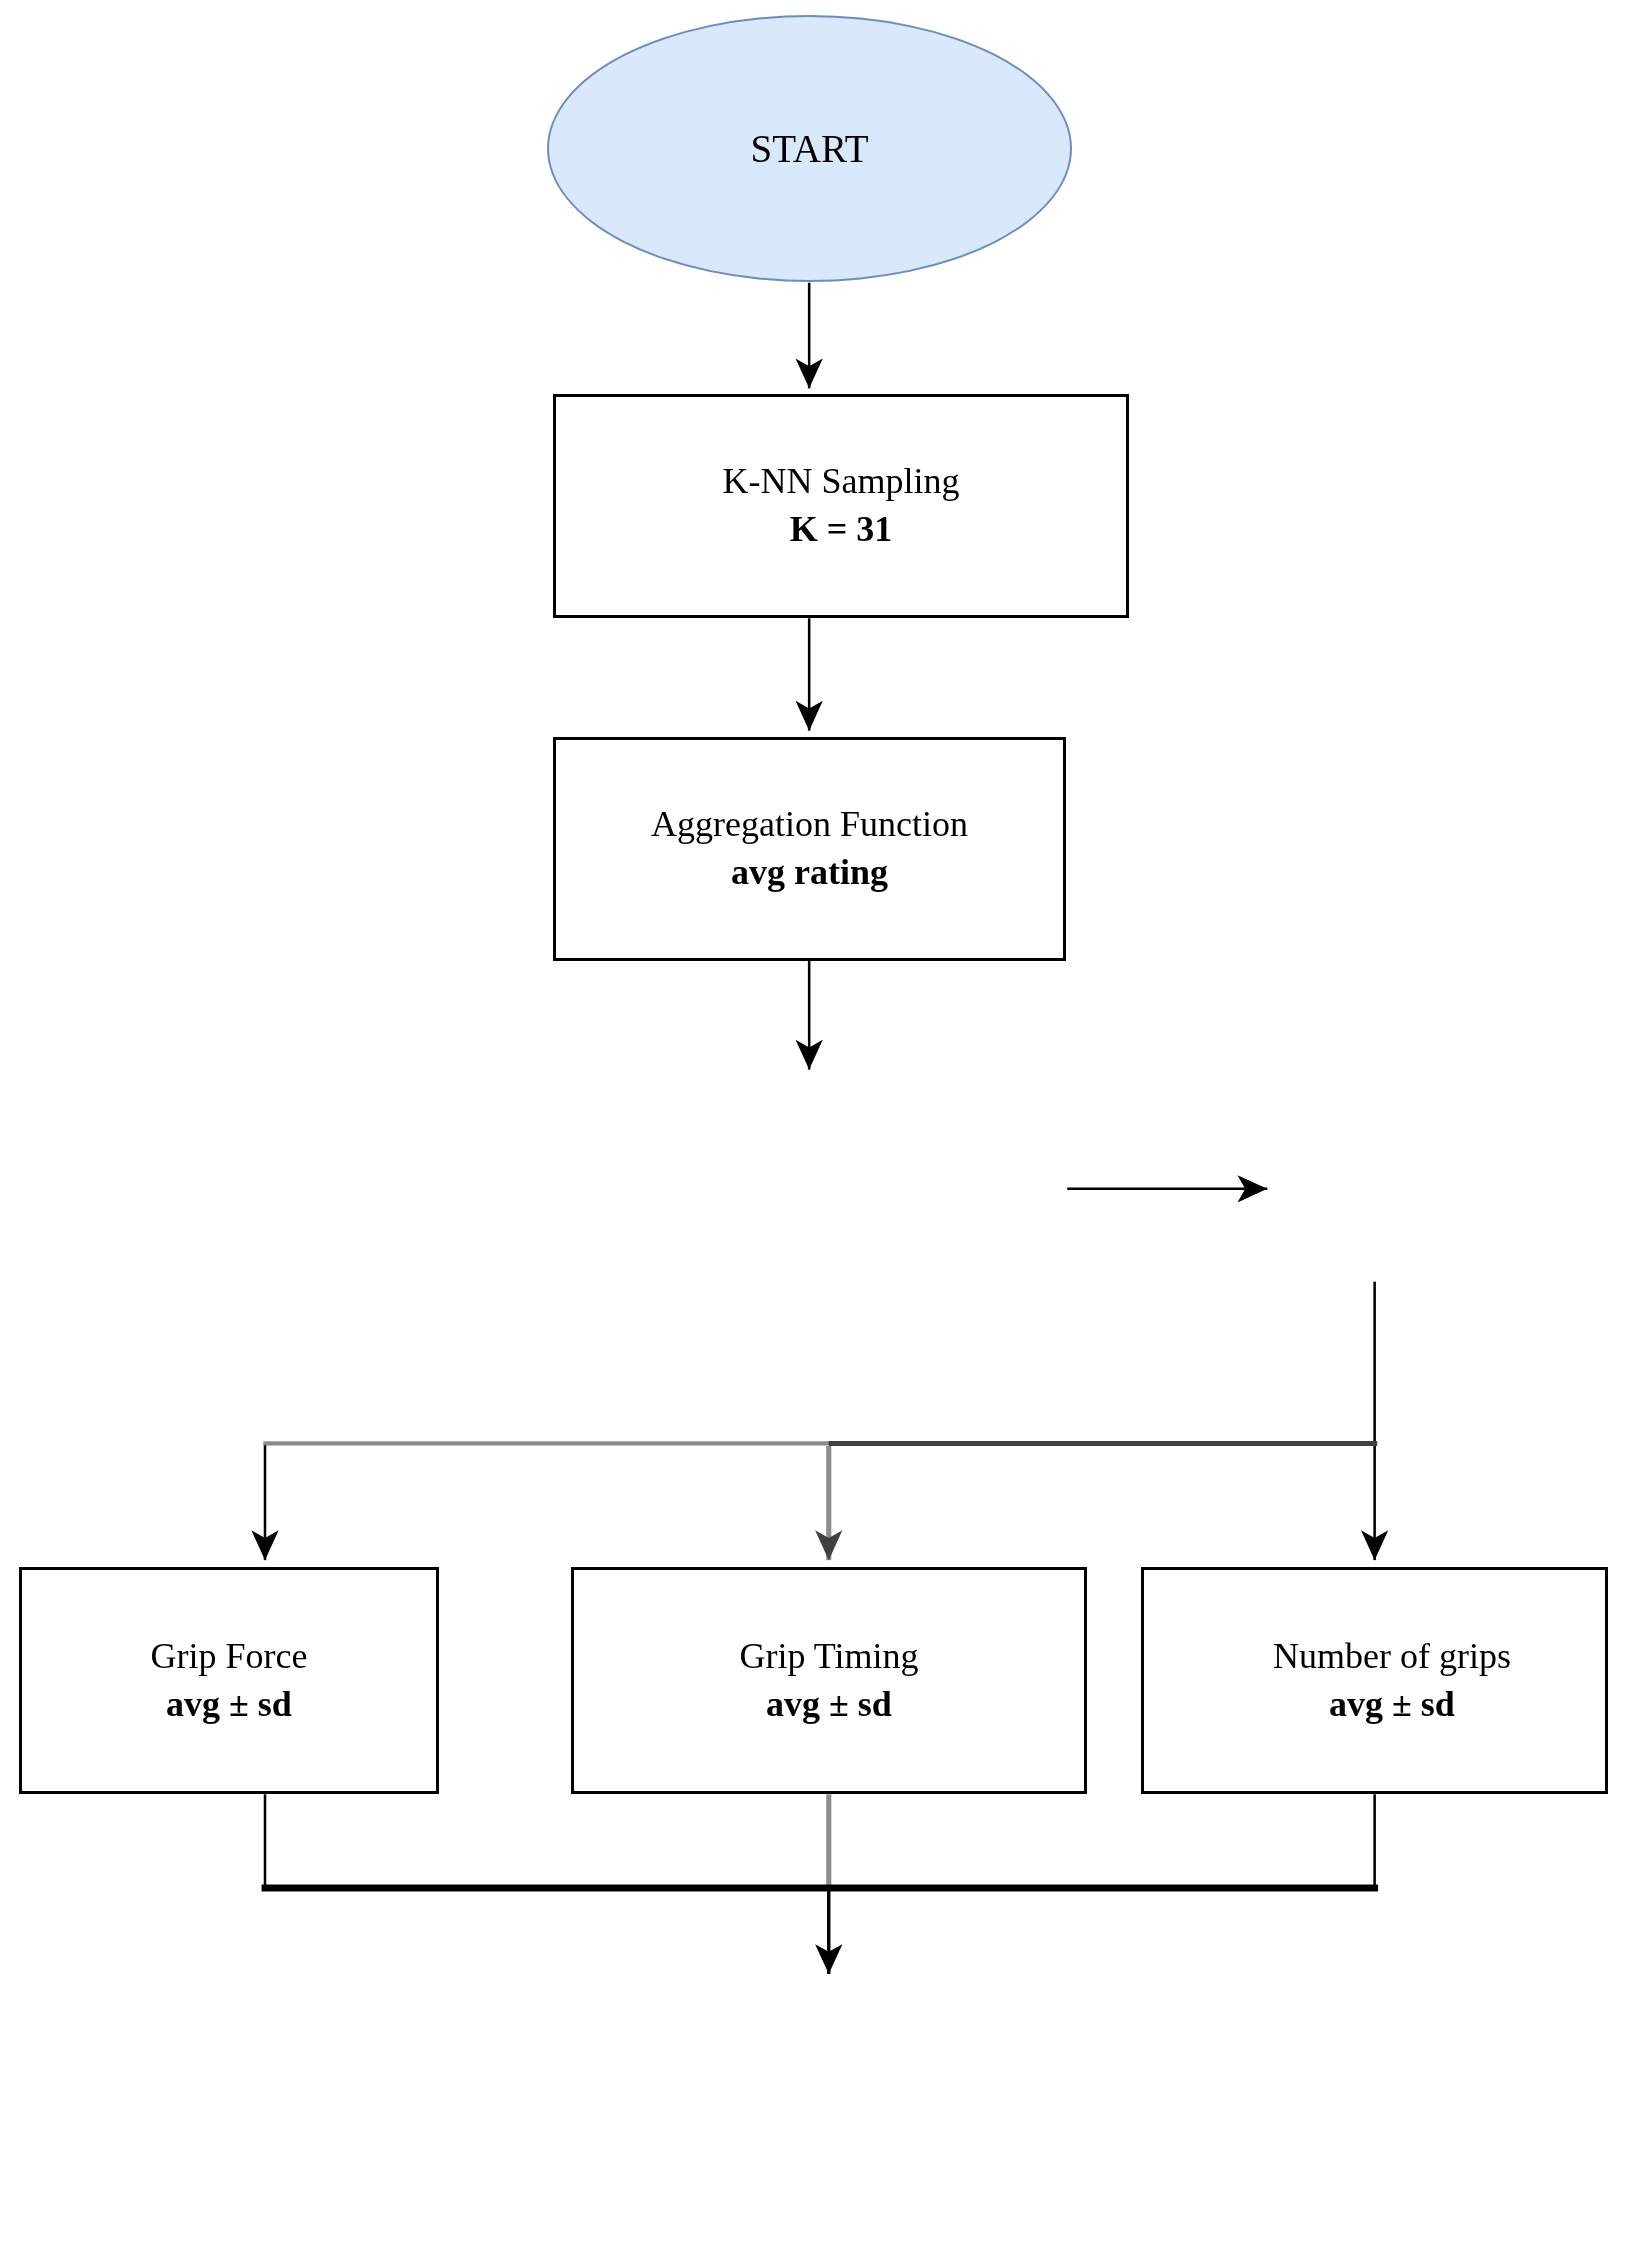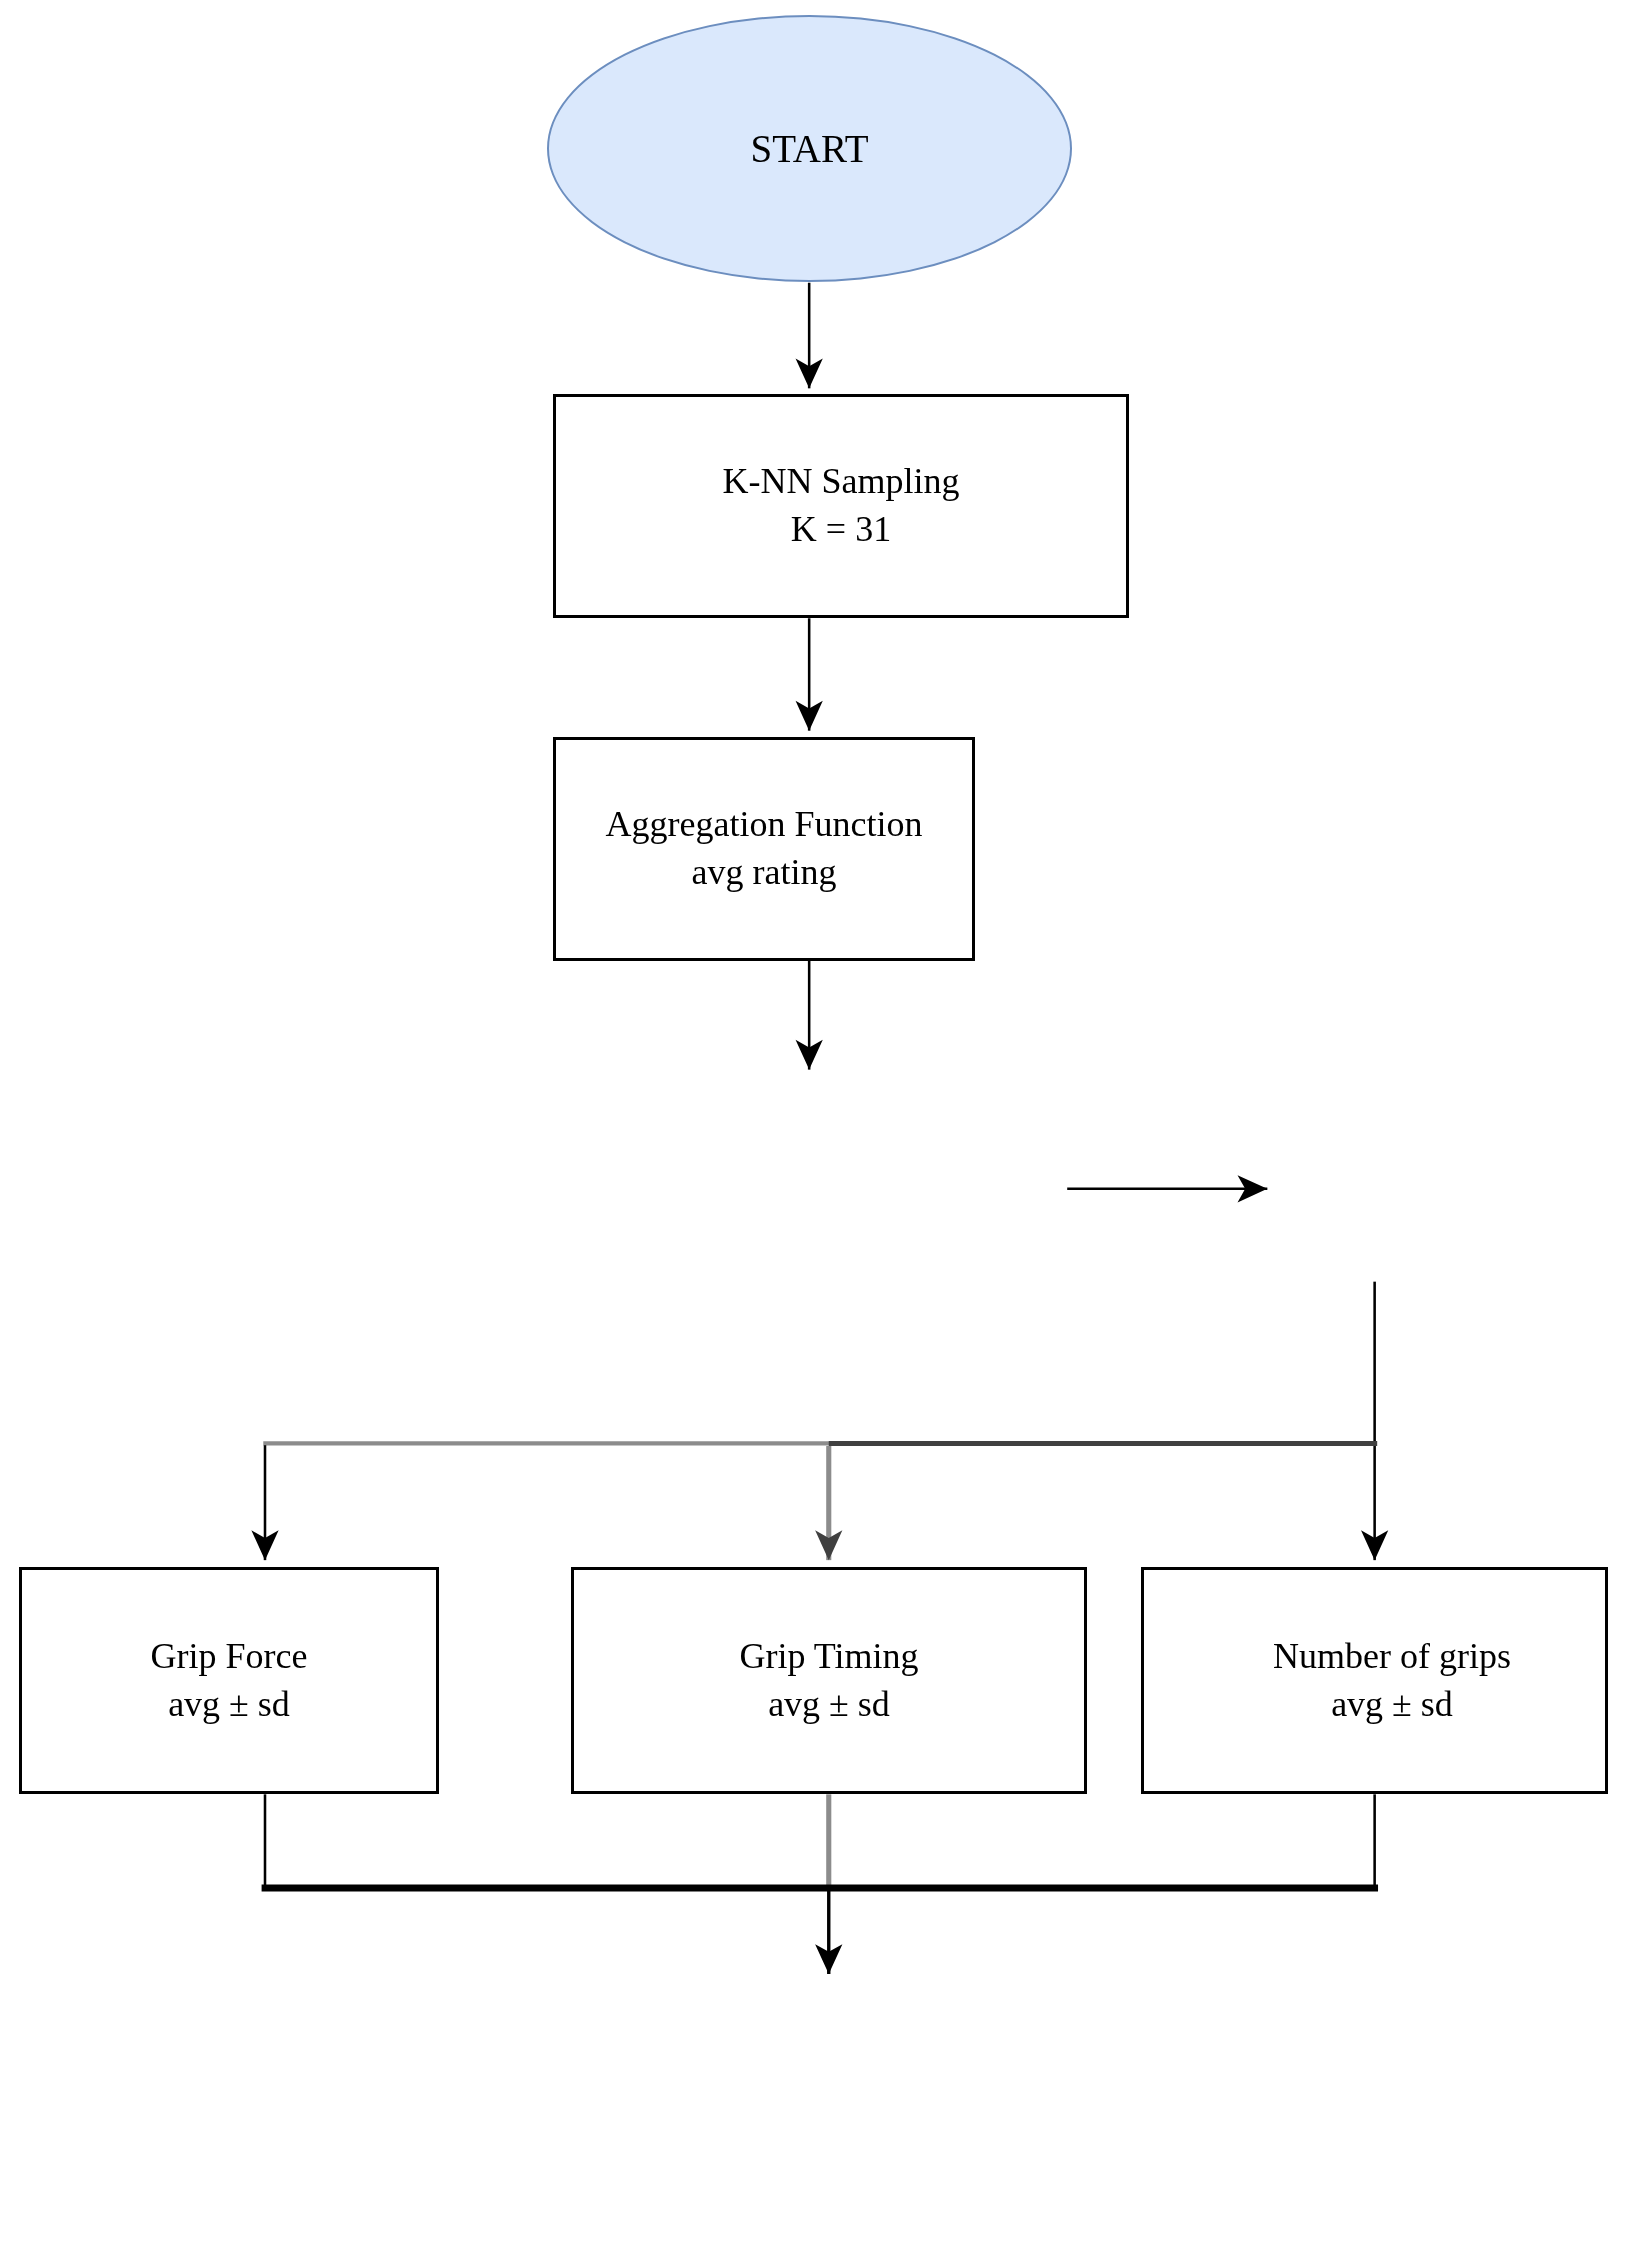--- a/index.html
+++ b/index.html
@@ -24,24 +24,24 @@
     border:2.6px solid var(--terminal-stroke,#6c8ebf);
     border-radius:50%;
     font-size:39px;
   }
   .process{
     background:var(--process-fill,#ffffff);
     border:3.4px solid var(--process-stroke,#000000);
     font-size:36px;
     line-height:1.32;
   }
-  .bold{font-weight:normal;}
+  .bold{font-weight:bold;}
   .pos-start {left:547px; top:15.3px;   width:525px; height:267px;}
   .pos-knn   {left:553px; top:394px;  width:576px; height:224px;}
-  .pos-agg   {left:553px; top:737px;  width:422px; height:224px;}
+  .pos-agg   {left:553px; top:737px;  width:513px; height:224px;}
   .pos-qs    {left:553px; top:1076px; width:513px; height:227px;}
   .pos-gforce{left:19px;  top:1567px; width:420px; height:227px;}
   .pos-gtiming{left:571px;top:1567px; width:516px; height:227px;}
   .pos-ngrips{left:1141px;top:1567px; width:467px; height:227px;padding-left:35px;}
   .pos-end   {left:560px; top:1980px; width:533px; height:279px;}
   .db{
     position:absolute;
     left:1272px; top:1054px; width:204px; height:232px;
   }
   .db-shape{position:absolute;left:0;top:0;width:100%;height:100%;}

